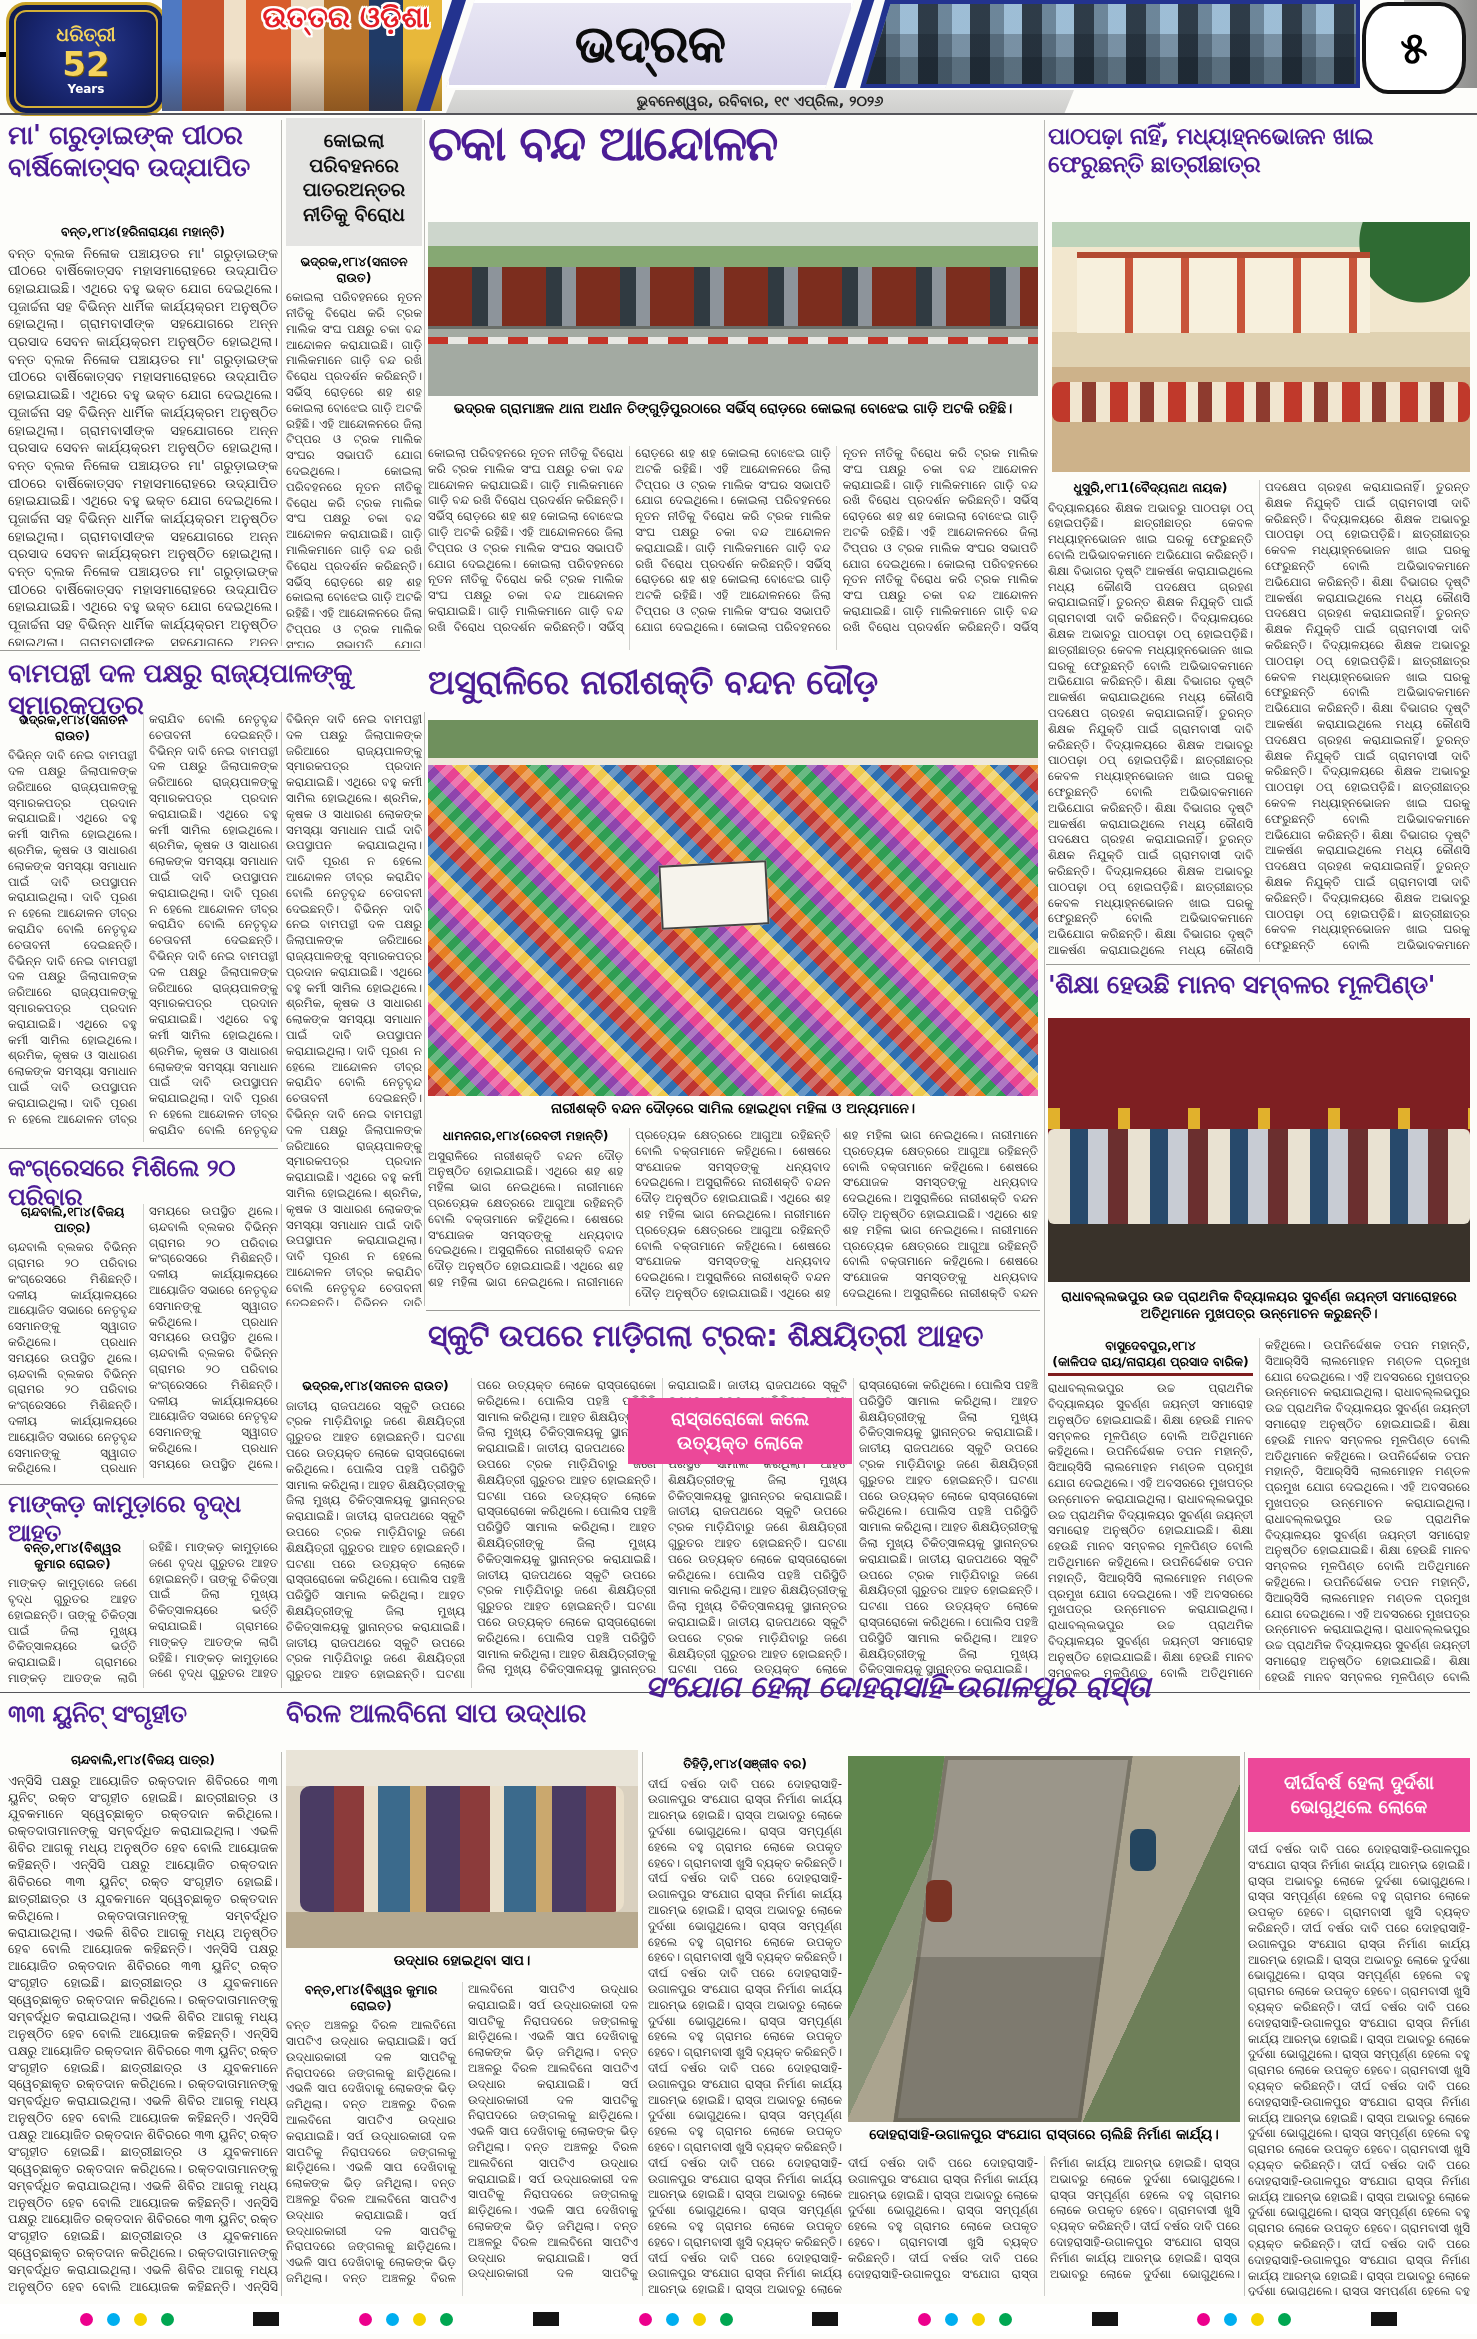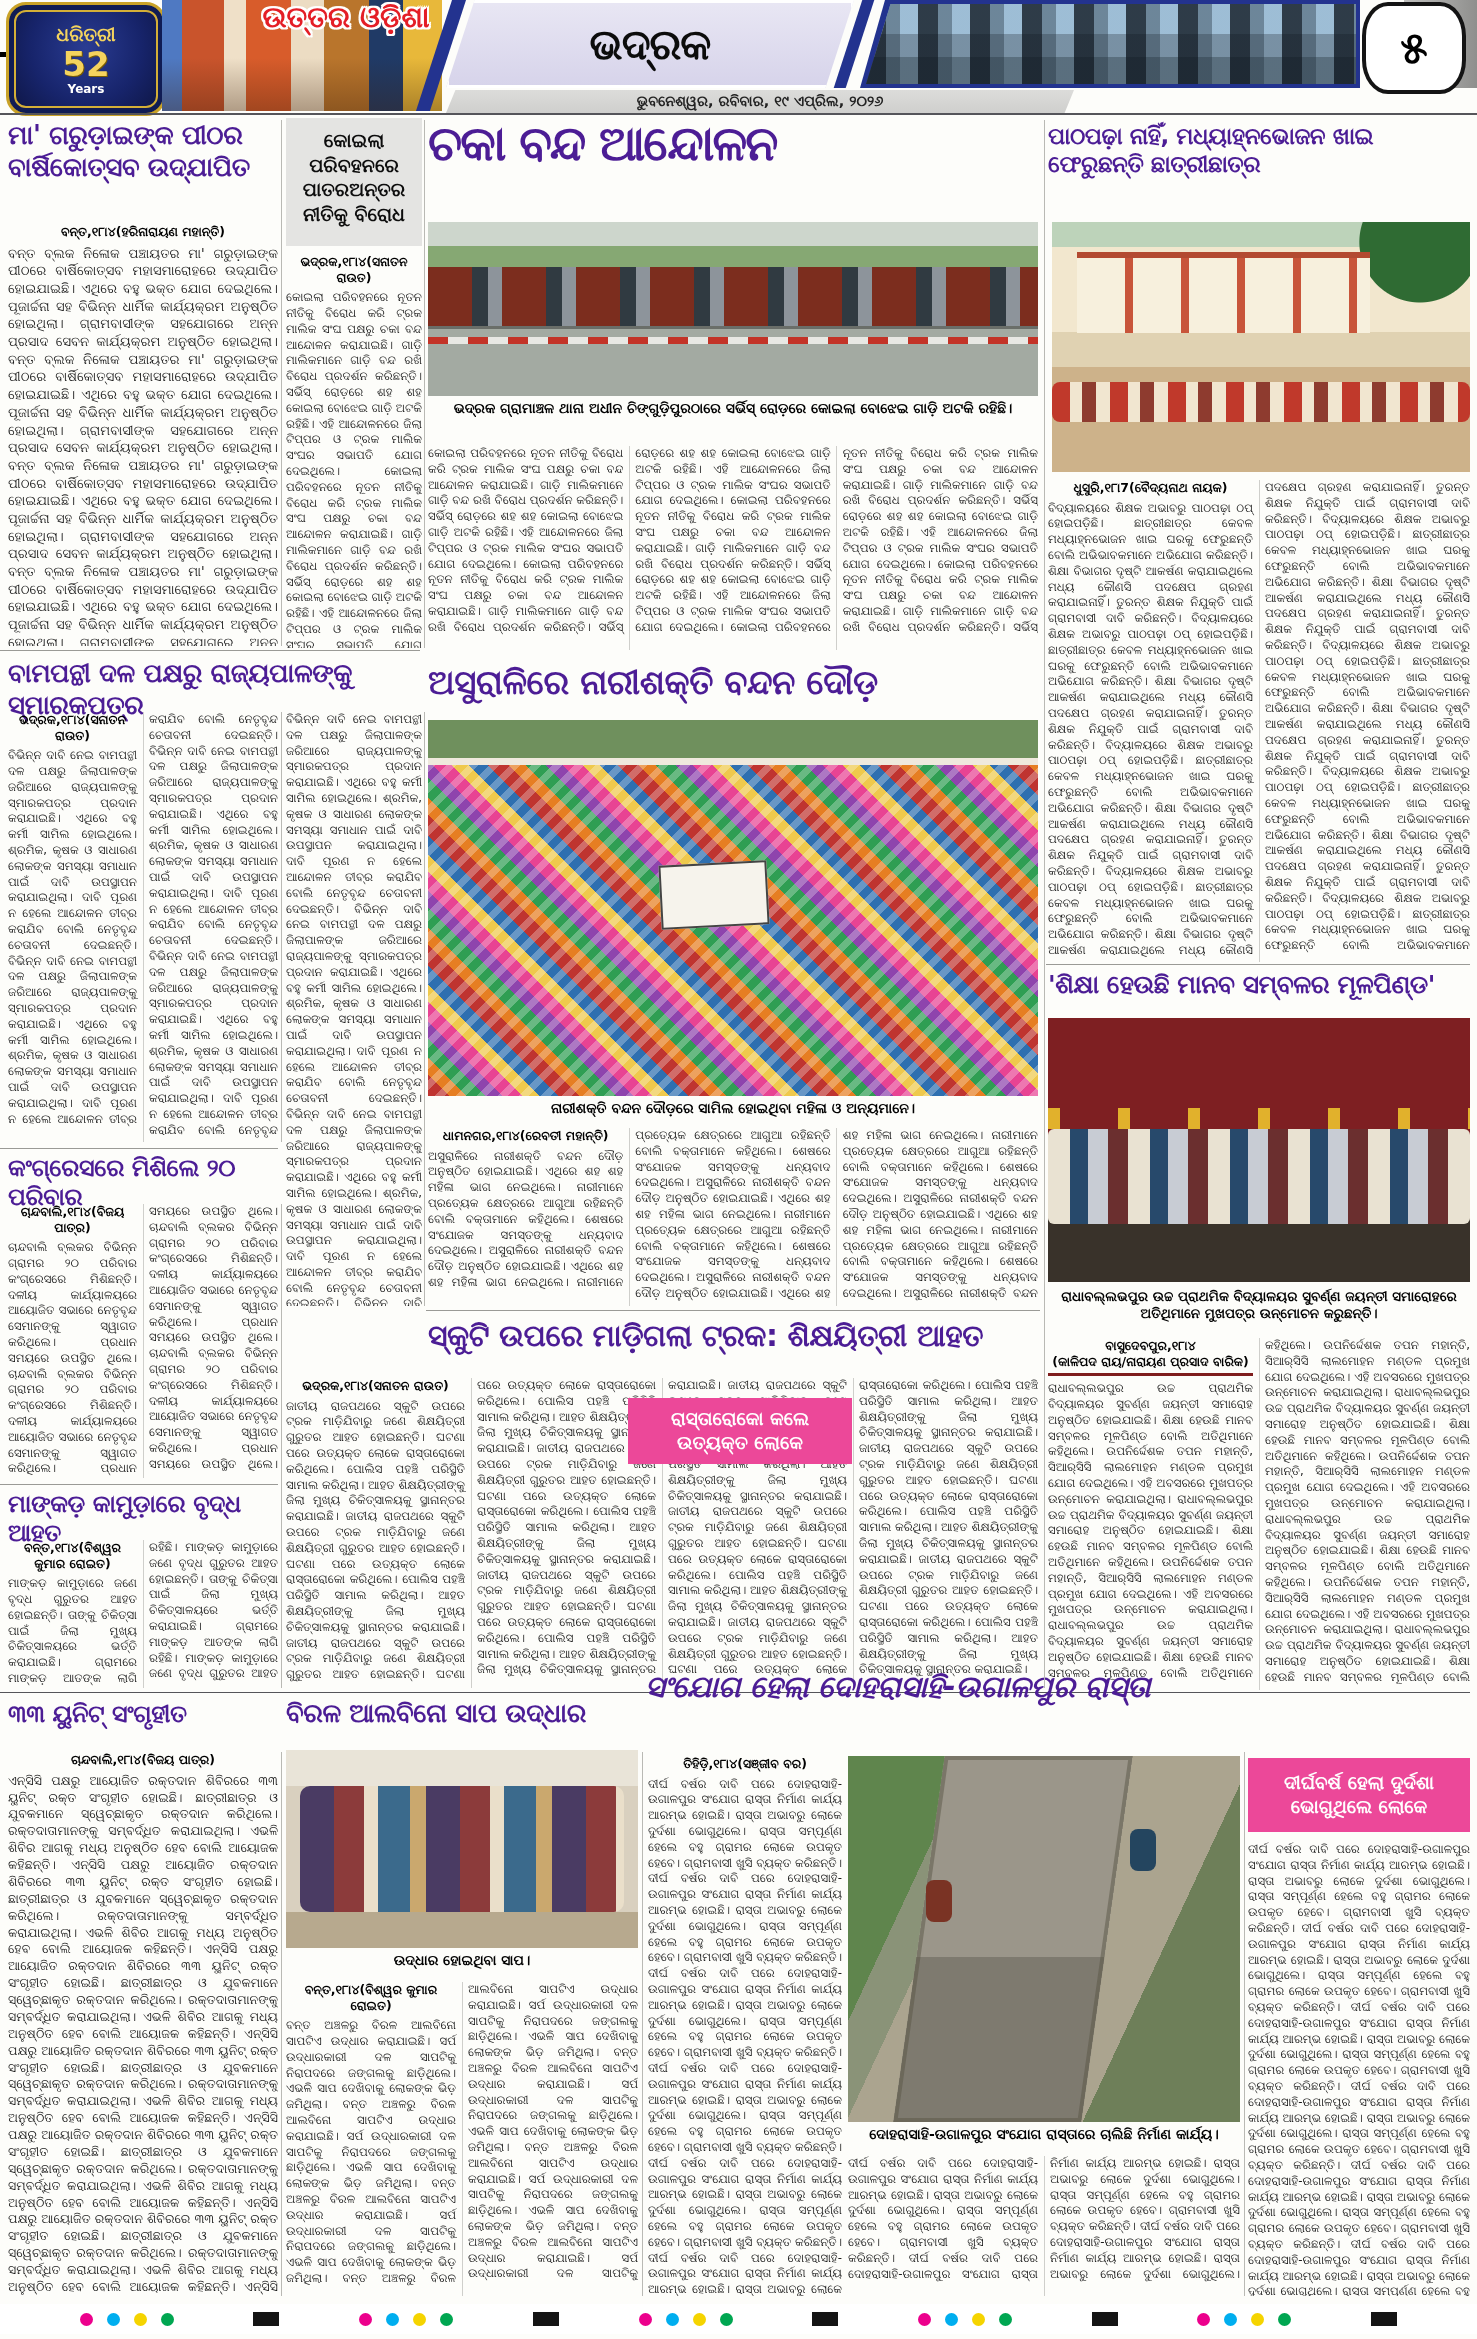--- a/index.html
+++ b/index.html
@@ -68,21 +68,21 @@
     text-shadow:-2px -2px 0 #fff,2px -2px 0 #fff,-2px 2px 0 #fff,2px 2px 0 #fff,0 2px 0 #fff,0 -2px 0 #fff,2px 0 0 #fff,-2px 0 0 #fff;
   }
   .blue-slash{position:absolute;background:#23338f;transform:skewX(-18deg);}
   .masthead{
     position:absolute;left:446px;top:0;width:408px;height:88px;
     background:linear-gradient(180deg,#e9e7f4 0%,#d6d3ea 100%);
     clip-path:polygon(7% 0,100% 0,93% 100%,0 100%);
     box-shadow:inset 0 0 0 3px #ffffff;
     display:flex;align-items:center;justify-content:center;
   }
-  .masthead-text{font-size:42px;font-weight:800;color:#0c0c0c;letter-spacing:-1px;}
+  .masthead-text{font-size:52px;font-weight:800;color:#0c0c0c;letter-spacing:-1px;}
   .dateline{
     position:absolute;left:446px;top:90px;width:628px;height:23px;
     background:linear-gradient(180deg,#dcdcda,#cfcfcd);
     clip-path:polygon(1.5% 0,100% 0,98.5% 100%,0 100%);
     display:flex;align-items:center;justify-content:center;
     font-size:14.5px;font-weight:700;color:#222;
   }
   .industry-frame{
     position:absolute;left:860px;top:0;width:500px;height:88px;background:#23338f;
     clip-path:polygon(5% 0,100% 0,100% 100%,0 100%);
@@ -262,21 +262,21 @@
   </section>
 
   
   <section>
     <h2 class="hl" style="left:1048px;top:122px;width:422px;font-size:23px;">ପାଠପଢ଼ା ନାହିଁ, ମଧ୍ୟାହ୍ନଭୋଜନ ଖାଇ ଫେରୁଛନ୍ତି ଛାତ୍ରୀଛାତ୍ର</h2>
     <div class="photo ph-school" style="left:1052px;top:222px;width:418px;height:250px;">
       <div class="bldg"></div>
       <div class="kids"></div>
     </div>
     <div class="bodycol" style="left:1048px;top:480px;width:422px;height:482px;column-count:2;">
-      <div class="byline">ଧୁସୁରି,୧୮ା7(ବୈଦ୍ୟନାଥ ନାୟକ)</div>
+      <div class="byline">ଧୁସୁରି,୧୮ା1(ବୈଦ୍ୟନାଥ ନାୟକ)</div>
       <span>ବିଦ୍ୟାଳୟରେ ଶିକ୍ଷକ ଅଭାବରୁ ପାଠପଢ଼ା ଠପ୍ ହୋଇପଡ଼ିଛି। ଛାତ୍ରୀଛାତ୍ର କେବଳ ମଧ୍ୟାହ୍ନଭୋଜନ ଖାଇ ଘରକୁ ଫେରୁଛନ୍ତି ବୋଲି ଅଭିଭାବକମାନେ ଅଭିଯୋଗ କରିଛନ୍ତି। ଶିକ୍ଷା ବିଭାଗର ଦୃଷ୍ଟି ଆକର୍ଷଣ କରାଯାଇଥିଲେ ମଧ୍ୟ କୌଣସି ପଦକ୍ଷେପ ଗ୍ରହଣ କରାଯାଇନାହିଁ। ତୁରନ୍ତ ଶିକ୍ଷକ ନିଯୁକ୍ତି ପାଇଁ ଗ୍ରାମବାସୀ ଦାବି କରିଛନ୍ତି। ବିଦ୍ୟାଳୟରେ ଶିକ୍ଷକ ଅଭାବରୁ ପାଠପଢ଼ା ଠପ୍ ହୋଇପଡ଼ିଛି। ଛାତ୍ରୀଛାତ୍ର କେବଳ ମଧ୍ୟାହ୍ନଭୋଜନ ଖାଇ ଘରକୁ ଫେରୁଛନ୍ତି ବୋଲି ଅଭିଭାବକମାନେ ଅଭିଯୋଗ କରିଛନ୍ତି। ଶିକ୍ଷା ବିଭାଗର ଦୃଷ୍ଟି ଆକର୍ଷଣ କରାଯାଇଥିଲେ ମଧ୍ୟ କୌଣସି ପଦକ୍ଷେପ ଗ୍ରହଣ କରାଯାଇନାହିଁ। ତୁରନ୍ତ ଶିକ୍ଷକ ନିଯୁକ୍ତି ପାଇଁ ଗ୍ରାମବାସୀ ଦାବି କରିଛନ୍ତି। ବିଦ୍ୟାଳୟରେ ଶିକ୍ଷକ ଅଭାବରୁ ପାଠପଢ଼ା ଠପ୍ ହୋଇପଡ଼ିଛି। ଛାତ୍ରୀଛାତ୍ର କେବଳ ମଧ୍ୟାହ୍ନଭୋଜନ ଖାଇ ଘରକୁ ଫେରୁଛନ୍ତି ବୋଲି ଅଭିଭାବକମାନେ ଅଭିଯୋଗ କରିଛନ୍ତି। ଶିକ୍ଷା ବିଭାଗର ଦୃଷ୍ଟି ଆକର୍ଷଣ କରାଯାଇଥିଲେ ମଧ୍ୟ କୌଣସି ପଦକ୍ଷେପ ଗ୍ରହଣ କରାଯାଇନାହିଁ। ତୁରନ୍ତ ଶିକ୍ଷକ ନିଯୁକ୍ତି ପାଇଁ ଗ୍ରାମବାସୀ ଦାବି କରିଛନ୍ତି। ବିଦ୍ୟାଳୟରେ ଶିକ୍ଷକ ଅଭାବରୁ ପାଠପଢ଼ା ଠପ୍ ହୋଇପଡ଼ିଛି। ଛାତ୍ରୀଛାତ୍ର କେବଳ ମଧ୍ୟାହ୍ନଭୋଜନ ଖାଇ ଘରକୁ ଫେରୁଛନ୍ତି ବୋଲି ଅଭିଭାବକମାନେ ଅଭିଯୋଗ କରିଛନ୍ତି। ଶିକ୍ଷା ବିଭାଗର ଦୃଷ୍ଟି ଆକର୍ଷଣ କରାଯାଇଥିଲେ ମଧ୍ୟ କୌଣସି ପଦକ୍ଷେପ ଗ୍ରହଣ କରାଯାଇନାହିଁ। ତୁରନ୍ତ ଶିକ୍ଷକ ନିଯୁକ୍ତି ପାଇଁ ଗ୍ରାମବାସୀ ଦାବି କରିଛନ୍ତି। ବିଦ୍ୟାଳୟରେ ଶିକ୍ଷକ ଅଭାବରୁ ପାଠପଢ଼ା ଠପ୍ ହୋଇପଡ଼ିଛି। ଛାତ୍ରୀଛାତ୍ର କେବଳ ମଧ୍ୟାହ୍ନଭୋଜନ ଖାଇ ଘରକୁ ଫେରୁଛନ୍ତି ବୋଲି ଅଭିଭାବକମାନେ ଅଭିଯୋଗ କରିଛନ୍ତି। ଶିକ୍ଷା ବିଭାଗର ଦୃଷ୍ଟି ଆକର୍ଷଣ କରାଯାଇଥିଲେ ମଧ୍ୟ କୌଣସି ପଦକ୍ଷେପ ଗ୍ରହଣ କରାଯାଇନାହିଁ। ତୁରନ୍ତ ଶିକ୍ଷକ ନିଯୁକ୍ତି ପାଇଁ ଗ୍ରାମବାସୀ ଦାବି କରିଛନ୍ତି। ବିଦ୍ୟାଳୟରେ ଶିକ୍ଷକ ଅଭାବରୁ ପାଠପଢ଼ା ଠପ୍ ହୋଇପଡ଼ିଛି। ଛାତ୍ରୀଛାତ୍ର କେବଳ ମଧ୍ୟାହ୍ନଭୋଜନ ଖାଇ ଘରକୁ ଫେରୁଛନ୍ତି ବୋଲି ଅଭିଭାବକମାନେ ଅଭିଯୋଗ କରିଛନ୍ତି। ଶିକ୍ଷା ବିଭାଗର ଦୃଷ୍ଟି ଆକର୍ଷଣ କରାଯାଇଥିଲେ ମଧ୍ୟ କୌଣସି ପଦକ୍ଷେପ ଗ୍ରହଣ କରାଯାଇନାହିଁ। ତୁରନ୍ତ ଶିକ୍ଷକ ନିଯୁକ୍ତି ପାଇଁ ଗ୍ରାମବାସୀ ଦାବି କରିଛନ୍ତି। ବିଦ୍ୟାଳୟରେ ଶିକ୍ଷକ ଅଭାବରୁ ପାଠପଢ଼ା ଠପ୍ ହୋଇପଡ଼ିଛି। ଛାତ୍ରୀଛାତ୍ର କେବଳ ମଧ୍ୟାହ୍ନଭୋଜନ ଖାଇ ଘରକୁ ଫେରୁଛନ୍ତି ବୋଲି ଅଭିଭାବକମାନେ ଅଭିଯୋଗ କରିଛନ୍ତି। ଶିକ୍ଷା ବିଭାଗର ଦୃଷ୍ଟି ଆକର୍ଷଣ କରାଯାଇଥିଲେ ମଧ୍ୟ କୌଣସି ପଦକ୍ଷେପ ଗ୍ରହଣ କରାଯାଇନାହିଁ। ତୁରନ୍ତ ଶିକ୍ଷକ ନିଯୁକ୍ତି ପାଇଁ ଗ୍ରାମବାସୀ ଦାବି କରିଛନ୍ତି। ବିଦ୍ୟାଳୟରେ ଶିକ୍ଷକ ଅଭାବରୁ ପାଠପଢ଼ା ଠପ୍ ହୋଇପଡ଼ିଛି। ଛାତ୍ରୀଛାତ୍ର କେବଳ ମଧ୍ୟାହ୍ନଭୋଜନ ଖାଇ ଘରକୁ ଫେରୁଛନ୍ତି ବୋଲି ଅଭିଭାବକମାନେ ଅଭିଯୋଗ କରିଛନ୍ତି। ଶିକ୍ଷା ବିଭାଗର ଦୃଷ୍ଟି ଆକର୍ଷଣ କରାଯାଇଥିଲେ ମଧ୍ୟ କୌଣସି ପଦକ୍ଷେପ ଗ୍ରହଣ କରାଯାଇନାହିଁ। ତୁରନ୍ତ ଶିକ୍ଷକ ନିଯୁକ୍ତି ପାଇଁ ଗ୍ରାମବାସୀ ଦାବି କରିଛନ୍ତି। ବିଦ୍ୟାଳୟରେ ଶିକ୍ଷକ ଅଭାବରୁ ପାଠପଢ଼ା ଠପ୍ ହୋଇପଡ଼ିଛି। ଛାତ୍ରୀଛାତ୍ର କେବଳ ମଧ୍ୟାହ୍ନଭୋଜନ ଖାଇ ଘରକୁ ଫେରୁଛନ୍ତି ବୋଲି ଅଭିଭାବକମାନେ ଅଭିଯୋଗ କରିଛନ୍ତି। ଶିକ୍ଷା ବିଭାଗର ଦୃଷ୍ଟି ଆକର୍ଷଣ କରାଯାଇଥିଲେ ମଧ୍ୟ କୌଣସି ପଦକ୍ଷେପ ଗ୍ରହଣ କରାଯାଇନାହିଁ। ତୁରନ୍ତ ଶିକ୍ଷକ ନିଯୁକ୍ତି ପାଇଁ ଗ୍ରାମବାସୀ ଦାବି କରିଛନ୍ତି।</span>
     </div>
   </section>
 
   
   <section>
     <div class="hrule" style="left:0;top:650px;width:420px;"></div>
     <h2 class="hl" style="left:8px;top:658px;width:412px;font-size:26px;">ବାମପନ୍ଥୀ ଦଳ ପକ୍ଷରୁ ରାଜ୍ୟପାଳଙ୍କୁ ସ୍ମାରକପତ୍ର</h2>
     <div class="bodycol" style="left:8px;top:712px;width:270px;height:430px;column-count:2;">
       <div class="byline">ଭଦ୍ରକ,୧୮ା୪(ସନାତନ ରାଉତ)</div>

